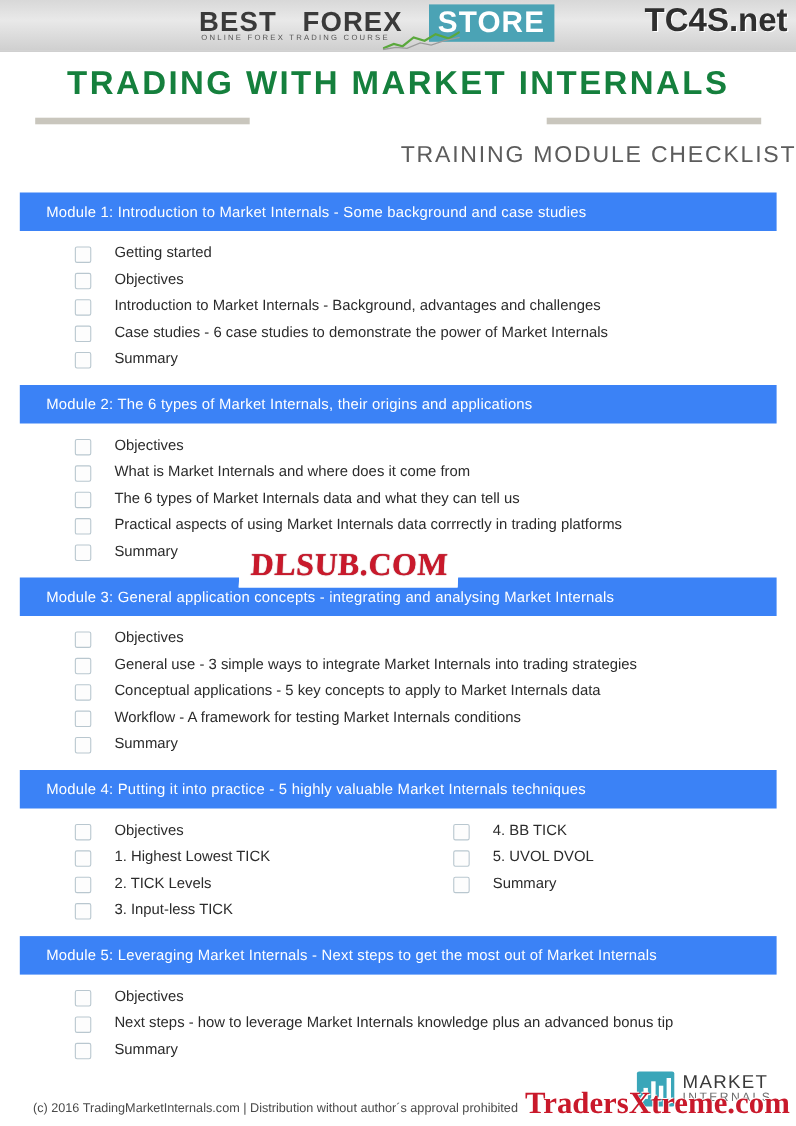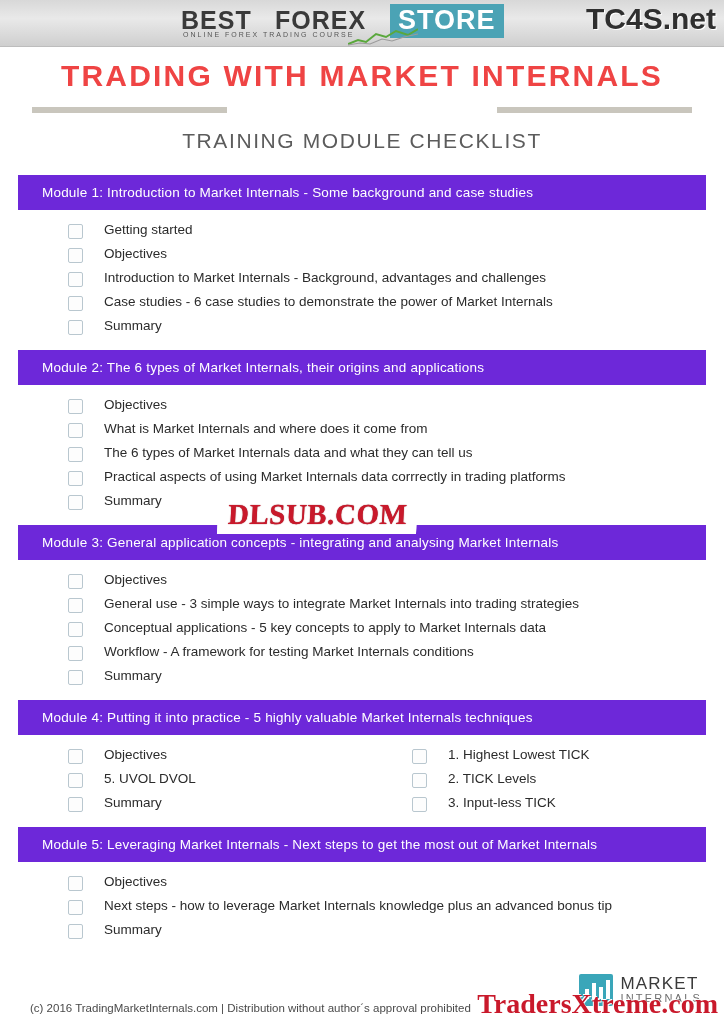--- a/index.html
+++ b/index.html
@@ -79,21 +79,21 @@
     font-size: 30px;
     font-weight: bold;
     color: #2f2f2f;
     letter-spacing: 0px;
     text-shadow: 1px 1px 0 #ffffff;
   }
 
   
   .main-title {
     text-align: center;
-    color: #ef4444;
+    color: #15803d;
     font-size: 30px;
     font-weight: bold;
     letter-spacing: 2.2px;
     margin-top: 12px;
     font-family: "Liberation Sans", sans-serif;
   }
   .rule-wrap {
     margin: 14px auto 0 auto;
     width: 660px;
     height: 6px;
@@ -102,35 +102,35 @@
   .rule-left, .rule-right {
     position: absolute;
     top: 0;
     height: 6px;
     background: #c9c6bd;
   }
   .rule-left { left: 0; width: 195px; }
   .rule-right { right: 0; width: 195px; }
 
   .sub-title {
-    text-align: center;
+    text-align: right;
     color: #5c5c5c;
     font-size: 21px;
     letter-spacing: 1.6px;
     margin-top: 16px;
     font-weight: normal;
   }
 
   
   .content {
     margin: 22px 18px 0 18px;
     position: relative;
   }
   .module-header {
-    background: #6d28d9;
+    background: #3b82f6;
     color: #ffffff;
     font-size: 13.5px;
     padding: 10px 0 10px 24px;
     letter-spacing: 0.2px;
   }
   .items {
     padding: 12px 0 8px 0;
     display: flex;
     flex-wrap: wrap;
   }
@@ -337,20 +337,24 @@
       </div>
     </div>
     <div class="module-header">Module 4: Putting it into practice - 5 highly valuable Market Internals techniques</div>
     <div class="items two-col">
       <div class="item">
         <span class="checkbox"></span>
         <span class="item-label">Objectives</span>
       </div>
       <div class="item">
         <span class="checkbox"></span>
+        <span class="item-label">4. BB TICK</span>
+      </div>
+      <div class="item">
+        <span class="checkbox"></span>
         <span class="item-label">1. Highest Lowest TICK</span>
       </div>
       <div class="item">
         <span class="checkbox"></span>
         <span class="item-label">5. UVOL DVOL</span>
       </div>
       <div class="item">
         <span class="checkbox"></span>
         <span class="item-label">2. TICK Levels</span>
       </div>

